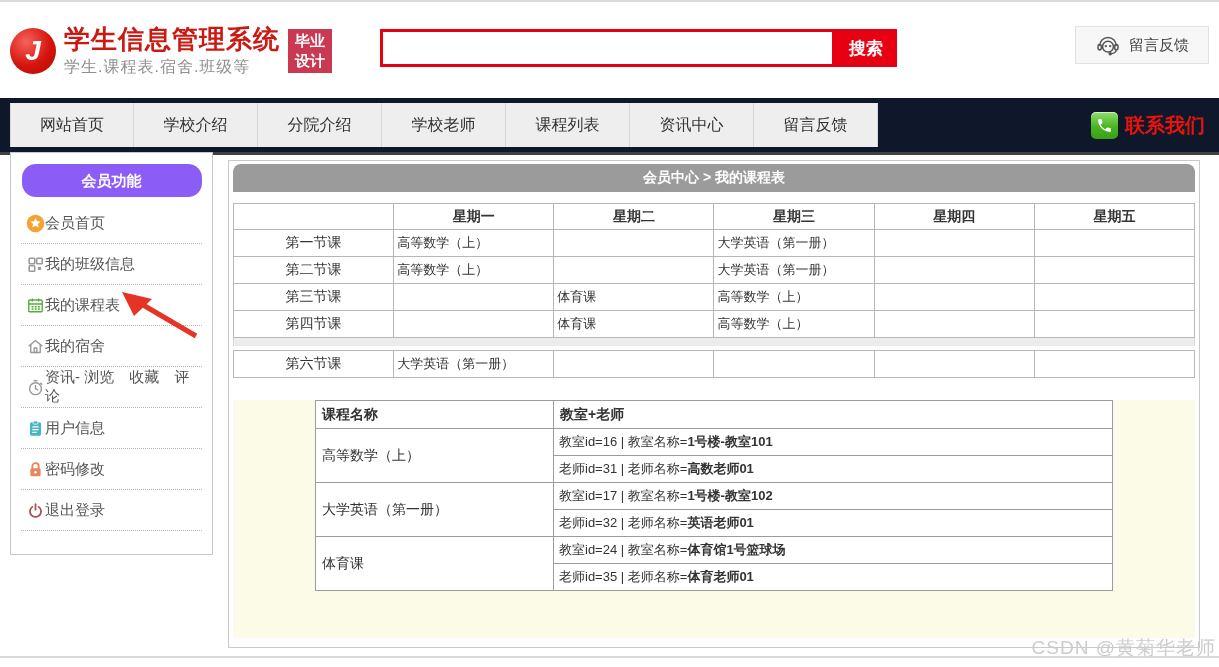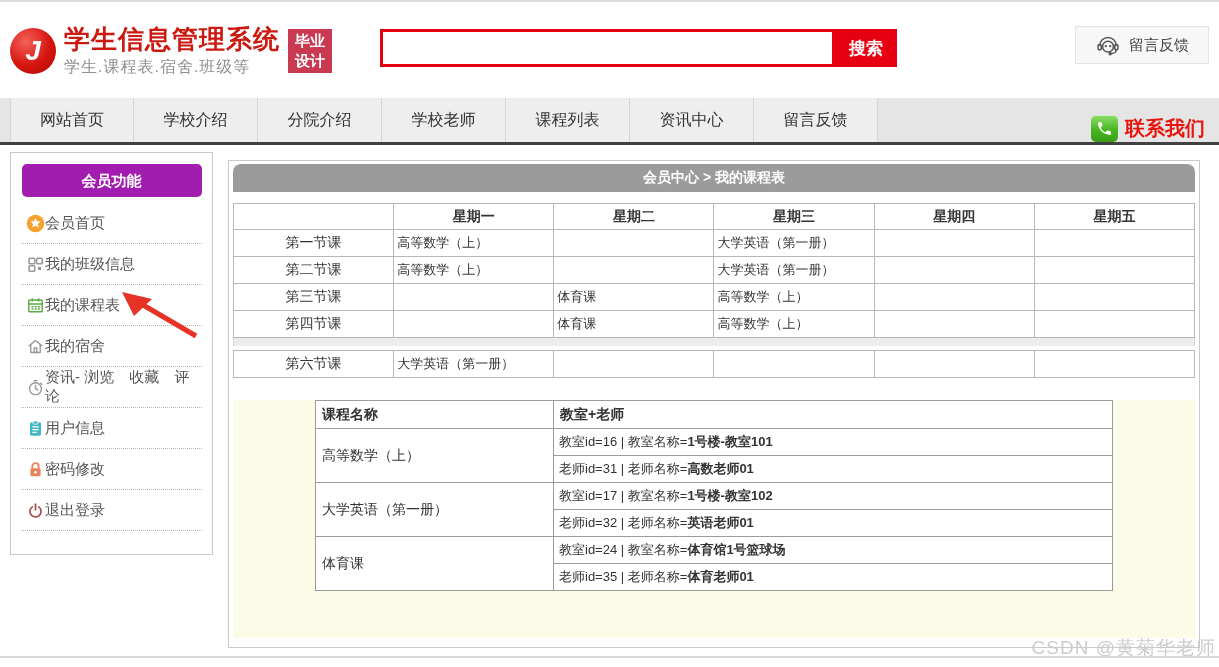--- a/index.html
+++ b/index.html
@@ -31,36 +31,36 @@
     font-weight:bold; cursor:pointer; }
   .search-keywords { display:flex; gap:22px; margin-top:8px; font-size:14px; color:#595959; }
   .search-keywords span { cursor:pointer; }
 
   .feedback-box { position:absolute; right:10px; top:24px; width:134px; height:38px;
     background:#f7f7f7; border:1px solid #e2e2e2; display:flex; align-items:center;
     justify-content:center; gap:8px; cursor:pointer; }
   .feedback-box span { font-size:15px; color:#444; }
 
   
-  .nav { position:absolute; left:0; top:98px; width:100%; height:47px; background:#e5e5e5;
-    border-bottom:3px solid #414141; display:flex; align-items:flex-end; }
+  .nav { position:absolute; left:0; top:98px; width:100%; height:57px; background:#0f172a;
+    border-bottom:3px solid #414141; display:flex; align-items:center; }
   .nav-items { display:flex; margin-left:10px; }
   .nav-item { width:124px; text-align:center; line-height:44px; font-size:16px; color:#333;
     border-right:1px solid #d6d6d6; cursor:pointer; background:#eee; }
   .nav-item:first-child { border-left:1px solid #d6d6d6; }
   .nav-contact { margin-left:auto; margin-right:14px; display:flex; align-items:center; gap:7px; cursor:pointer; }
   .phone-badge { width:27px; height:27px; border-radius:5px;
     background:linear-gradient(180deg,#8fe06c 0%, #49b521 55%, #3a9e18 100%);
     display:flex; align-items:center; justify-content:center; box-shadow:inset 0 1px 0 rgba(255,255,255,.6); }
   .nav-contact b { font-size:20px; color:#e8140c; }
 
   
   .sidebar { position:absolute; left:10px; top:152px; width:203px; height:403px;
     background:#fff; border:1px solid #c8c8c8; }
-  .sidebar-title { margin:11px auto 0; width:180px; height:33px; background:#a21caf; border-radius:5px;
+  .sidebar-title { margin:11px auto 0; width:180px; height:33px; background:#8b5cf6; border-radius:14px;
     color:#fff; font-size:15px; font-weight:bold; text-align:center; line-height:33px; }
   .side-menu { list-style:none; margin:6px 10px 0; }
   .side-menu li { height:41px; display:flex; align-items:center; padding-left:5px;
     border-bottom:1px dotted #b5b5b5; font-size:15px; color:#555; cursor:pointer; }
   .side-menu svg { flex:0 0 auto; }
 
   .annot-arrow { position:absolute; left:118px; top:286px; width:86px; height:56px; z-index:6; pointer-events:none; }
 
   
   .main { position:absolute; left:228px; top:160px; width:972px; height:488px;

